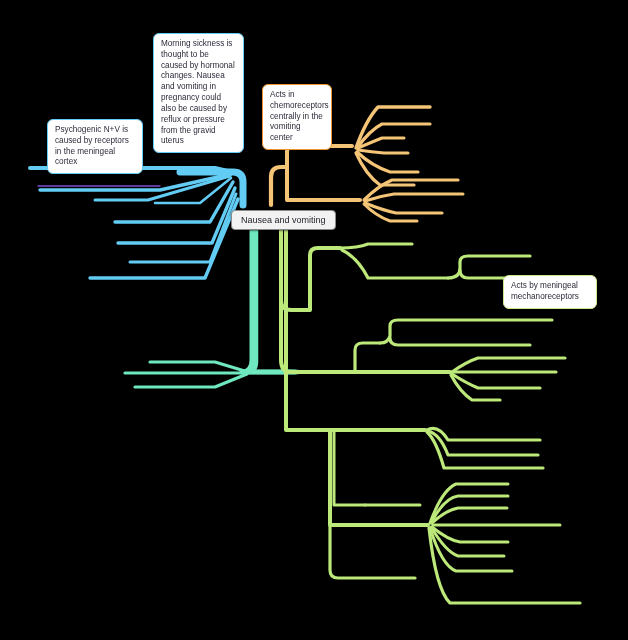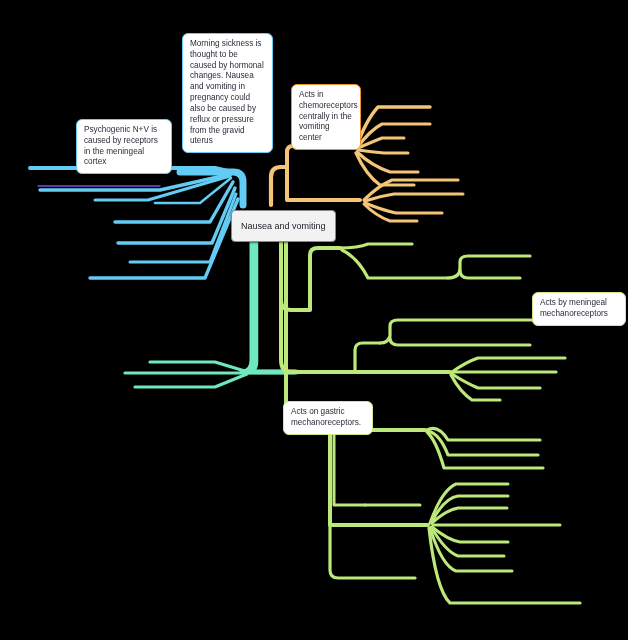--- a/index.html
+++ b/index.html
@@ -2,26 +2,26 @@
 <html><head>
 <meta charset="utf-8">
 <style>
   html,body{margin:0;padding:0;background:#000;}
   body{width:628px;height:640px;overflow:hidden;
        font-family:"Liberation Sans","DejaVu Sans",sans-serif;}
   #canvas{position:relative;width:628px;height:640px;background:#000000;}
   svg.branches{position:absolute;left:0;top:0;width:628px;height:640px;}
   .note{position:absolute;background:#ffffff;border-radius:6px;
         padding:5px 7px;box-sizing:border-box;
-        font-size:8.2px;line-height:1.32;color:#2b2b3a;margin-left:29px;}
+        font-size:8.2px;line-height:1.32;color:#2b2b3a;}
   .note.blue{border:1.6px solid #62CCF5;}
   .note.orange{border:1.6px solid #F0922B;}
   .note.green{border:1.4px solid #cfe98a;}
   .central{position:absolute;background:#f2f2f2;border:1px solid #8a8a8a;
-           border-radius:4px;padding:10px 9px;font-size:9px;color:#1d1d28;
+           border-radius:4px;padding:4px 9px;font-size:9px;color:#1d1d28;
            white-space:nowrap;box-shadow:0 1px 2px rgba(0,0,0,.5);}
   .note p{margin:0;}
 </style>
 </head>
 <body>
 
 <div id="canvas">
 
   <svg class="branches" viewBox="0 0 628 640">
     <g fill="none" stroke-linecap="round" stroke-linejoin="round">
@@ -128,25 +128,22 @@
   </div>
 
   <div class="note blue" style="left:153px;top:33px;width:91px;">
     <p>Morning sickness is thought to be caused by hormonal changes. Nausea and vomiting in pregnancy could also be caused by reflux or pressure from the gravid uterus</p>
   </div>
 
   <div class="note orange" style="left:262px;top:84px;width:70px;">
     <p>Acts in chemoreceptors centrally in the vomiting center</p>
   </div>
 
-  <div class="note green" style="left:503px;top:292px;width:94px;">
+  <div class="note green" style="left:503px;top:275px;width:94px;">
     <p>Acts by meningeal mechanoreceptors</p>
   </div>
 
-  <div class="note green" style="left:254px;top:401px;width:90px;">
-    <p>Acts on gastric mechanoreceptors.</p>
-  </div>
 
   <div class="central" style="left:231px;top:210px;">
     <span>Nausea and vomiting</span>
   </div>
 
 </div>
 
 </body></html>

